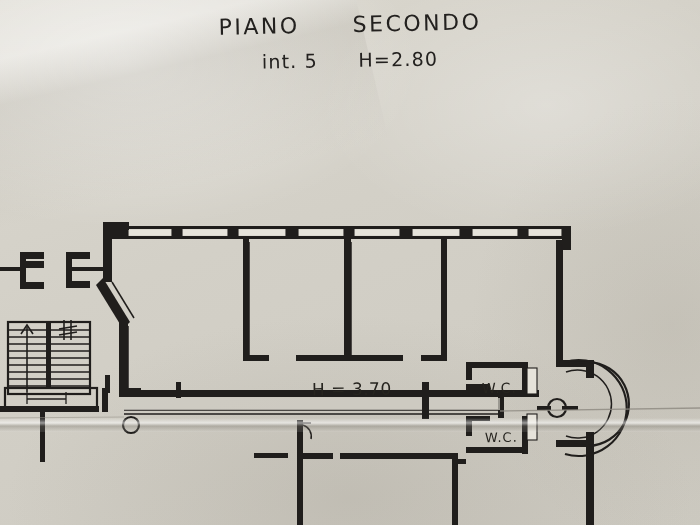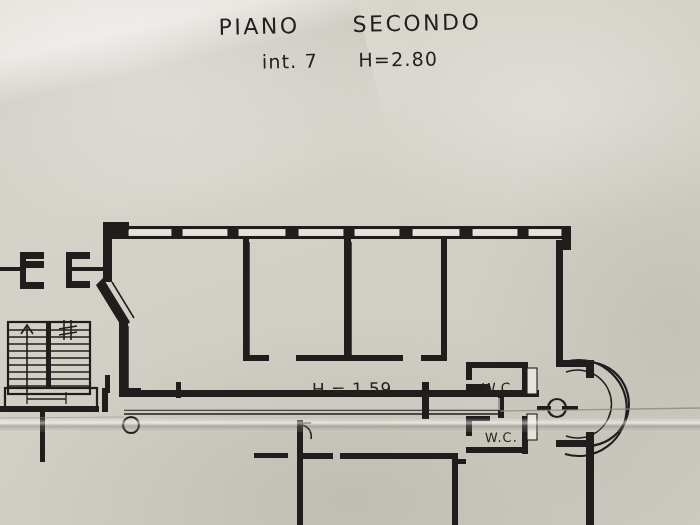--- a/index.html
+++ b/index.html
@@ -86,21 +86,21 @@
   <div class="paper-grain"></div>
   <div class="fold-shadow"></div>
 
   <div class="titleblock">
     <div class="title-line1">
       <span>PIANO</span>
       <span class="gap"></span>
       <span>SECONDO</span>
     </div>
     <div class="title-line2">
-      <span>int. 7</span>
+      <span>int. 5</span>
       <span class="gap"></span>
       <span>H=2.80</span>
     </div>
   </div>
 
   <svg class="plan" width="700" height="525" viewBox="0 0 700 525">
     <defs>
       <style>
         .wall      { fill:#201e1c; }
         .wallthin  { fill:none; stroke:#201e1c; stroke-width:2.2; }
@@ -315,17 +315,17 @@
       <rect class="wall" x="102" y="388" width="6" height="24"></rect>
       <rect class="wall" x="105" y="375" width="5" height="18"></rect>
     </g>
 
     <line x1="500" y1="411" x2="700" y2="408" stroke="#8d8980" stroke-width="1.3" opacity="0.8"></line>
     <line x1="0" y1="418" x2="124" y2="417" stroke="#9a968d" stroke-width="1" opacity="0.6"></line>
   </svg>
 
   <div class="crease"></div>
 
-  <div class="planlabel" id="h-room-label">H = 1.59</div>
+  <div class="planlabel" id="h-room-label">H = 3.70</div>
   <div class="planlabel" id="wc-upper-label">W.C.</div>
   <div class="planlabel" id="wc-lower-label">W.C.</div>
 
 </div>
 
 </body></html>

